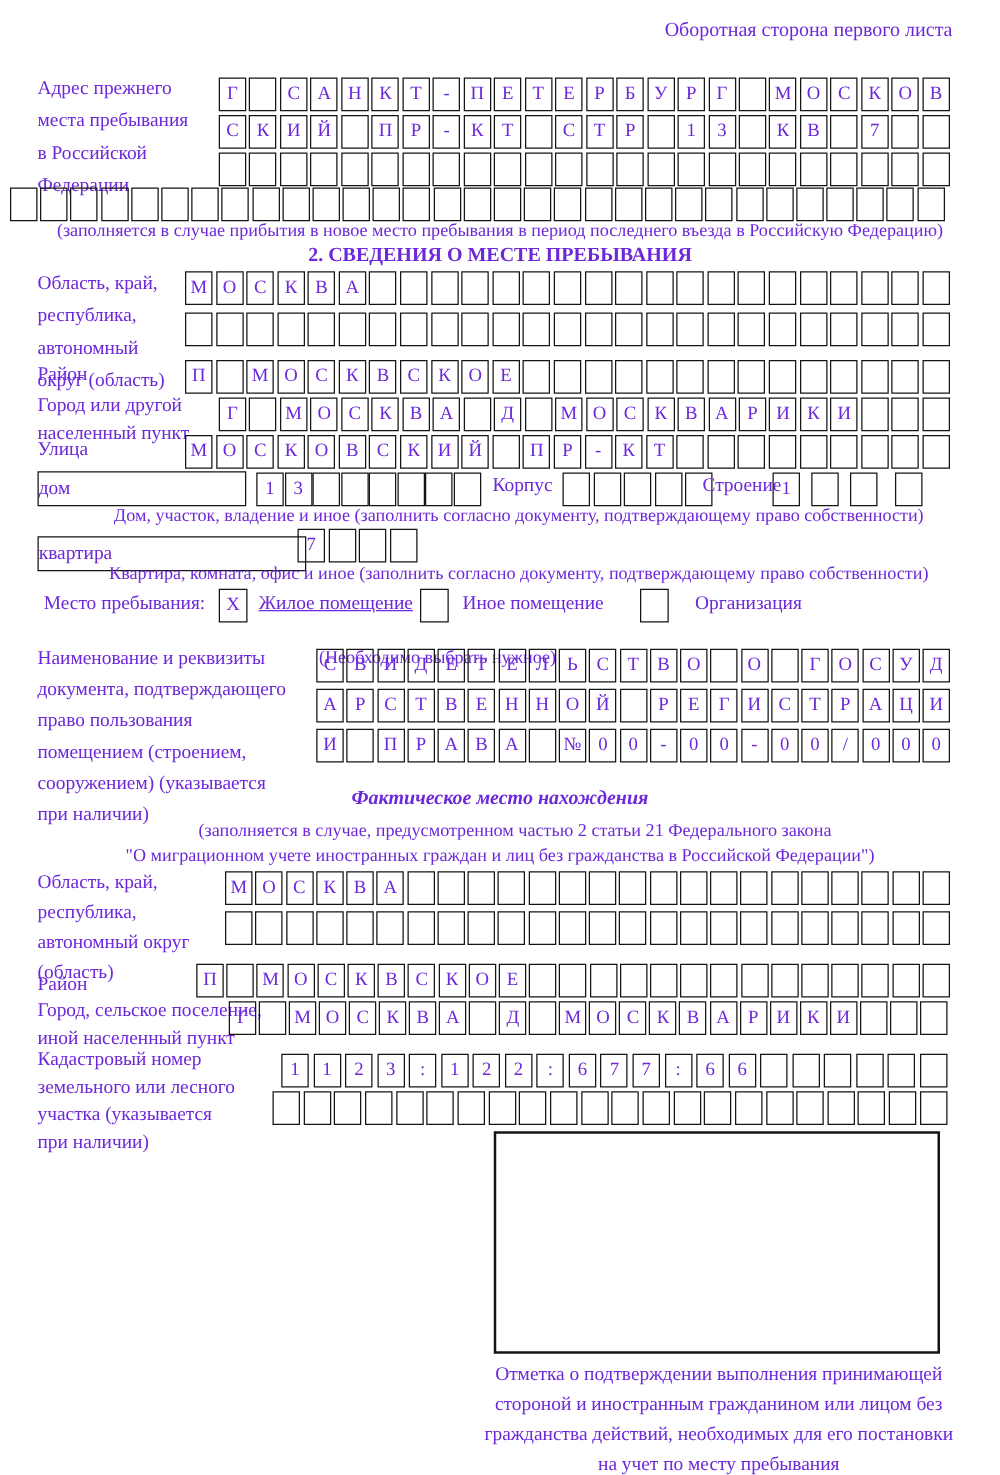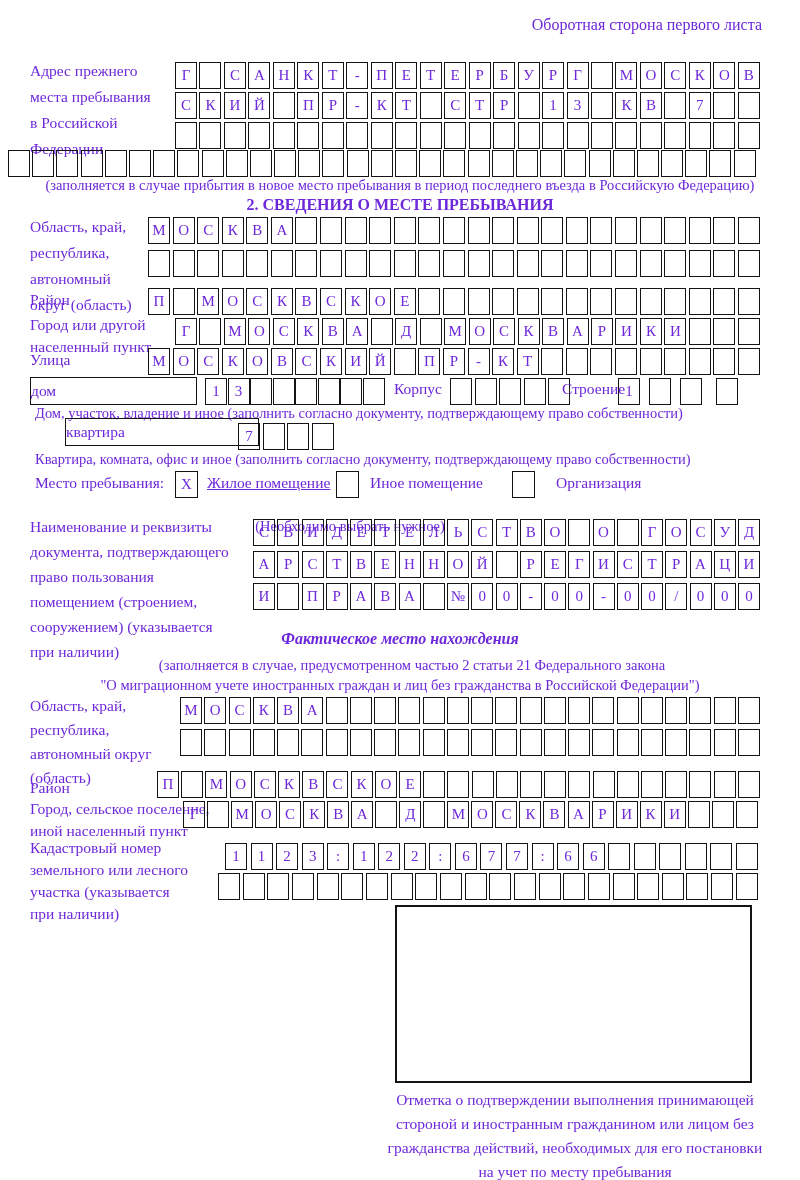--- a/index.html
+++ b/index.html
@@ -1,21 +1,21 @@
 <!DOCTYPE html>
 <html><head>
 <meta charset="utf-8">
 <style>
   html,body{margin:0;padding:0;background:#fff;}
   .page{position:relative;width:800px;height:1180px;background:#fff;overflow:hidden;
         font-family:"Liberation Serif","DejaVu Serif",serif;color:#6d28d9;}
   .abs{position:absolute;}
   .lbl{font-size:15.5px;line-height:26px;white-space:pre-line;}
   .lbl-tight{font-size:15.5px;line-height:22px;white-space:pre-line;}
-  .cap{font-size:14.5px;white-space:pre-line;}
+  .cap{font-size:14.5px;white-space:pre-line;text-align:center;}
   .center{text-align:center;}
   .h{font-weight:bold;font-size:16px;text-align:center;width:800px;left:0;}
   .row{position:absolute;display:flex;justify-content:space-between;}
   .cell{flex:none;box-sizing:border-box;width:22px;height:27px;border:1.6px solid #141414;
         text-align:center;font-size:15px;line-height:24px;}
   .chk{position:absolute;box-sizing:border-box;width:23px;height:27px;border:1.6px solid #141414;
        text-align:center;font-size:15px;line-height:24px;}
   .bigbox{position:absolute;box-sizing:border-box;border:1.6px solid #141414;text-align:left;
           font-size:15.5px;line-height:26px;}
   .stamp{position:absolute;box-sizing:border-box;border:2px solid #141414;background:#fff;}
@@ -315,21 +315,21 @@
   <div class="row" style="left:618px;top:378px;width:84px;">
       <span class="cell">1</span>
       <span class="cell"></span>
       <span class="cell"></span>
     </div>
   <div class="row" style="left:716px;top:378px;width:22px;">
       <span class="cell"></span>
     </div>
   <div class="abs cap" style="left:35px;top:405px;width:760px;">Дом, участок, владение и иное (заполнить согласно документу, подтверждающему право собственности)</div>
 
-  <div class="bigbox" style="left:30px;top:418px;width:194px;height:28px;margin-left:35px;">квартира</div>
+  <div class="bigbox" style="left:30px;top:429px;width:215px;height:28px;">квартира</div>
   <div class="row" style="left:238px;top:423px;width:96px;">
       <span class="cell">7</span>
       <span class="cell"></span>
       <span class="cell"></span>
       <span class="cell"></span>
     </div>
   <div class="abs cap" style="left:35px;top:451px;width:760px;">Квартира, комната, офис и иное (заполнить согласно документу, подтверждающему право собственности)</div>
 
   <div class="abs" style="left:35px;top:474px;font-size:15.5px;">Место пребывания:</div>
   <div class="chk" style="left:175px;top:471px;">X</div>

